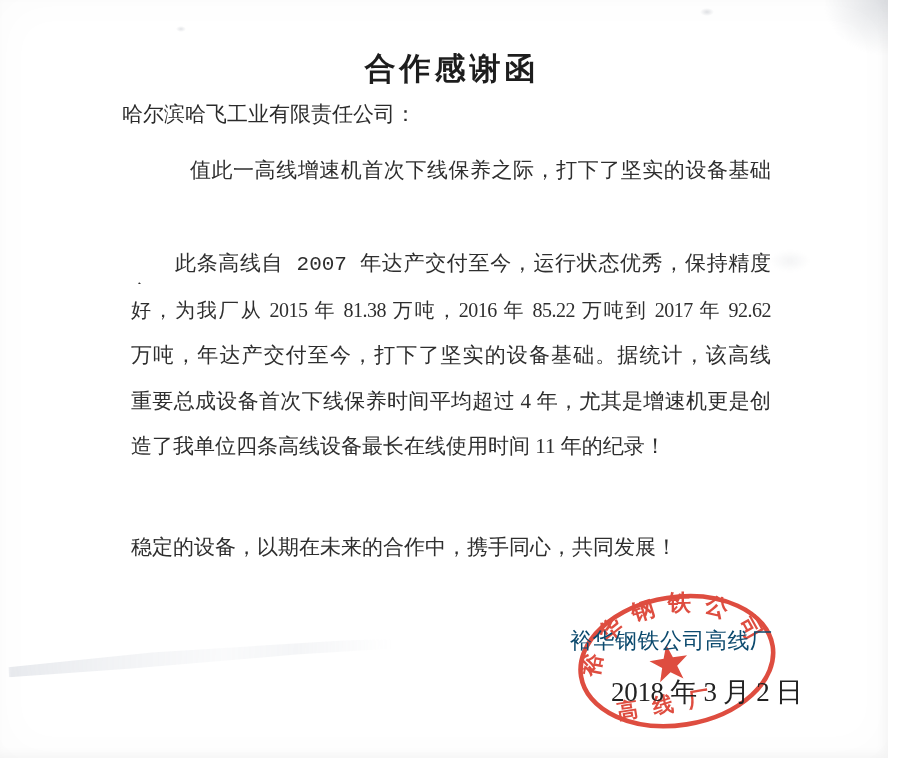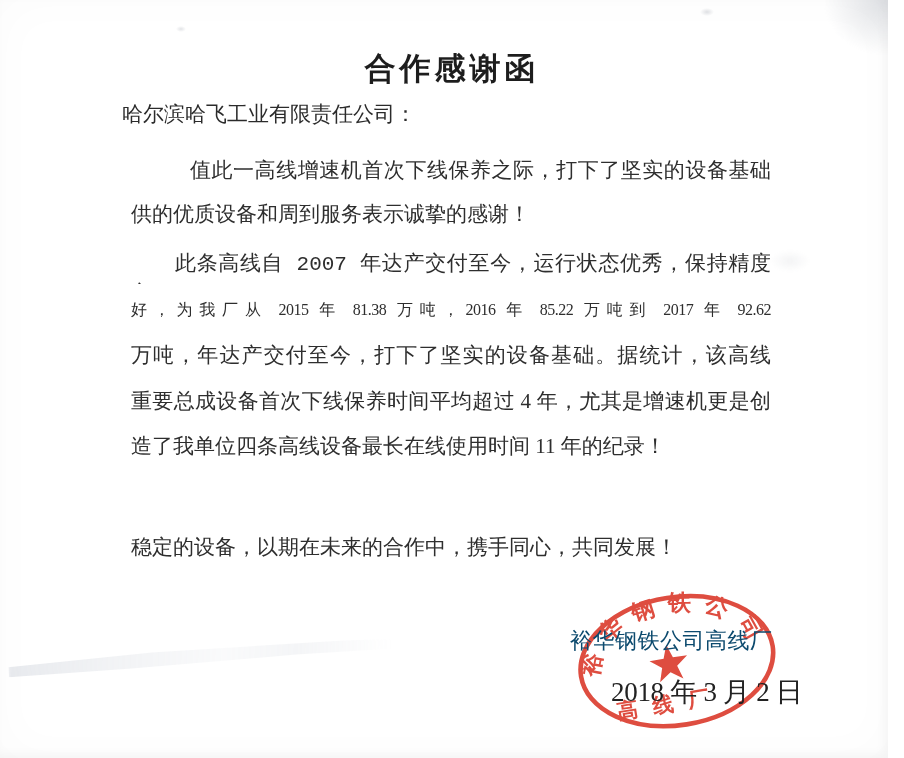--- a/index.html
+++ b/index.html
@@ -45,21 +45,21 @@
     line-height: 30px;
     color: #2e2e2e;
     overflow: hidden;
   }
   .line.fill {
     text-align: justify;
     text-align-last: justify;
   }
   .line.indent   { text-indent: 44px; font-family: Liberation Mono, monospace; }
   .line.indent-lg{ text-indent: 59px; }
-  .line.dense    { font-size: 16px; letter-spacing: -0.5px; }
+  .line.dense    { font-size: 20px; letter-spacing: -0.5px; }
   .signature {
     position: absolute;
     top: 626px;
     left: 570px;
     font-size: 22px;
     letter-spacing: 0.5px;
     color: #0c4a6e;
     white-space: nowrap;
     z-index: 3;
   }
@@ -119,21 +119,20 @@
 </head>
 <body>
 
 <div class="page">
 
   <div class="title">合作感谢函</div>
 
   <div class="recipient">哈尔滨哈飞工业有限责任公司：</div>
 
   <div class="line fill indent-lg" style="top:155px">值此一高线增速机首次下线保养之际，打下了坚实的设备基础</div>
-  <div class="line" style="top:199px">供的优质设备和周到服务表示诚挚的感谢！</div>
   <div class="line fill indent" style="top:250px">此条高线自 2007 年达产交付至今，运行状态优秀，保持精度良</div>
   <div class="line fill dense" style="top:295px">好，为我厂从 2015 年 81.38 万吨，2016 年 85.22 万吨到 2017 年 92.62</div>
   <div class="line fill" style="top:340px">万吨，年达产交付至今，打下了坚实的设备基础。据统计，该高线</div>
   <div class="line fill" style="top:386px">重要总成设备首次下线保养时间平均超过 4 年，尤其是增速机更是创</div>
   <div class="line" style="top:431px">造了我单位四条高线设备最长在线使用时间 11 年的纪录！</div>
   <div class="line" style="top:532px">稳定的设备，以期在未来的合作中，携手同心，共同发展！</div>
 
   <div class="signature">裕华钢铁公司高线厂</div>
   <div class="date">2018 年 3 月 2 日</div>
 

